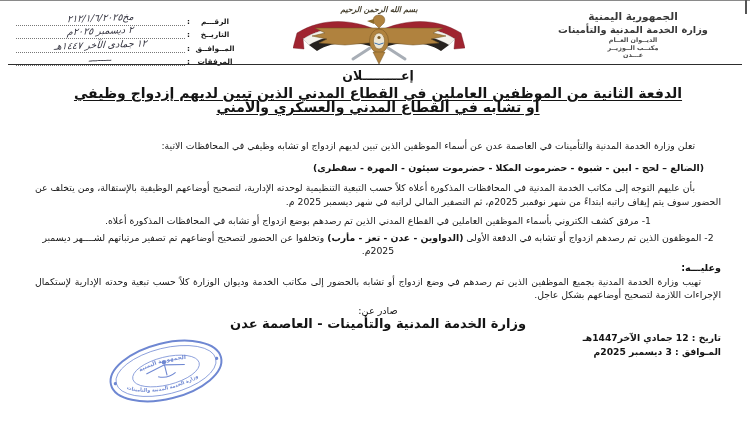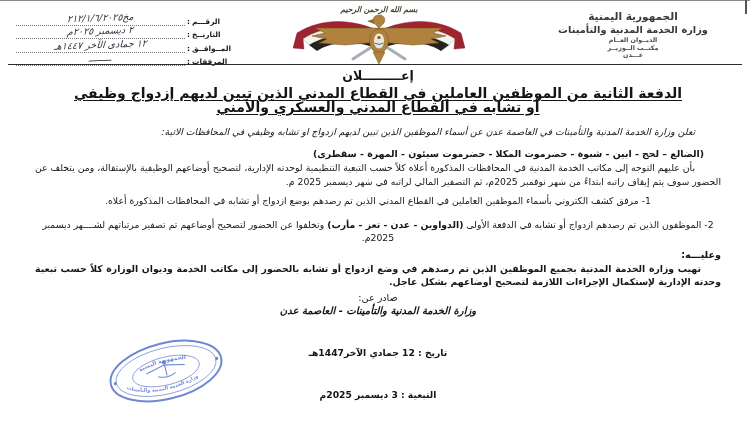--- a/index.html
+++ b/index.html
@@ -9,21 +9,21 @@
     font-family:"DejaVu Sans", sans-serif; color:#141414; overflow:hidden;
     margin:0 auto;
   }
   
   .scan-top { position:absolute; top:0; left:0; right:0; height:1px; background:#8a8a8a; }
   .scan-right { position:absolute; top:0; right:3px; width:2px; height:14px; background:#555; }
 
   
   .fields { position:absolute; top:13px; left:16px; width:222px; direction:rtl; }
   .frow { display:flex; align-items:flex-end; height:12.5px; margin-bottom:1px; }
-  .flabel { font-weight:bold; font-size:7.4px; color:#1c1c1c; width:46px; text-align:left; white-space:nowrap; }
+  .flabel { font-weight:bold; font-size:7.4px; color:#1c1c1c; width:46px; text-align:center; white-space:nowrap; }
   .fcolon { font-weight:bold; font-size:7.4px; padding:0 2px; }
   .fvalue { flex:1; border-bottom:1px dotted #777; text-align:center; }
   .hand {
     display:inline-block; font-style:italic; font-size:9.5px; color:#32323e;
     transform:rotate(-2deg) skewX(-6deg); letter-spacing:.5px; line-height:10px;
     white-space:nowrap;
   }
 
   
   .emblem { position:absolute; left:293px; top:2px; width:172px; height:63px; }
@@ -35,30 +35,30 @@
   .hsmall { font-size:6.4px; font-weight:bold; color:#4c4c4c; line-height:7.6px; letter-spacing:1px; }
 
   .hr-sep { position:absolute; top:64px; left:8px; right:8px; height:0; border-top:1.6px solid #2d2d2d; }
 
   
   .content { position:absolute; top:68px; right:29px; left:35px; direction:rtl; }
   .title { text-align:center; font-weight:bold; font-size:12.5px; line-height:16px; margin-bottom:3px; letter-spacing:1px; }
   .subtitle { text-align:center; font-weight:bold; font-size:14px; line-height:13.6px;
               text-decoration:underline; text-underline-offset:2px; }
   .p { font-size:9.3px; line-height:13.7px; text-align:justify; color:#161616; }
-  .p1 { margin-top:11px; text-indent:26px;font-style:italic; }
+  .p1 { margin-top:25px; text-indent:26px; }
   .gov { margin-top:8px; font-weight:bold; font-size:9.4px; line-height:13.6px; text-align:right; text-indent:17px; }
-  .p2 { margin-top:1px; text-indent:26px; }
+  .p2 { margin-top:7px; text-indent:26px; }
   .item { margin-top:5px; text-align:center; }
-  .item2 { margin-top:10px; }
+  .item2 { margin-top:3px; }
   .therefore { margin-top:3px; font-weight:bold; font-size:9.6px; line-height:13.5px; text-align:right; }
-  .p3 { text-indent:20px;font-weight:bold; }
+  .p3 { text-indent:20px; }
   .issued { margin-top:2px; text-align:center; font-weight:normal; font-size:9.6px; line-height:13.5px; }
-  .org { text-align:center; font-weight:bold; font-size:10px; line-height:13.5px;font-style:italic; }
-  .dateline { text-align:center; font-weight:bold; font-size:9.2px; line-height:13.8px;margin-top:28px; }
+  .org { text-align:center; font-weight:bold; font-size:13px; line-height:13.5px; }
+  .dateline { font-weight:bold; font-size:9.2px; line-height:13.8px; }
   .dateline .dval { font-weight:bold; }
 
   
   .stamp { position:absolute; left:102px; top:335px; width:128px; height:72px; opacity:.88; }
 </style>
 </head>
 <body>
 
 <div class="page">
   <div class="scan-top"></div>
@@ -144,21 +144,21 @@
     <div class="therefore">وعليـــه:</div>
     <p class="p p3">تهيب وزارة الخدمة المدنية بجميع الموظفين الذين تم رصدهم في وضع ازدواج أو تشابه بالحضور إلى مكاتب الخدمة وديوان الوزارة كلاً حسب تبعية وحدته الإدارية لإستكمال الإجراءات اللازمة لتصحيح أوضاعهم بشكل عاجل.</p>
 
     <div class="issued">صادر عن:</div>
     <div class="org">وزارة الخدمة المدنية والتأمينات - العاصمة عدن</div>
     <div class="dateline">
       <span>تاريخ :</span>
       <span class="dval">12 جمادي الآخر1447هـ</span>
     </div>
     <div class="dateline">
-      <span>التبعية :</span>
+      <span>المـوافق :</span>
       <span class="dval">3 ديسمبر 2025م</span>
     </div>
   </div>
 
   <svg class="stamp" viewBox="0 0 140 80">
     <g transform="rotate(-14 70 40)" stroke="#5b77cc" fill="none">
       <ellipse cx="70" cy="40" rx="63" ry="31" stroke-width="2.2"></ellipse>
       <ellipse cx="70" cy="40" rx="57" ry="25.5" stroke-width="0.8"></ellipse>
       <ellipse cx="70" cy="40" rx="38" ry="15.5" stroke-width="0.8"></ellipse>
       <circle cx="12" cy="40" r="1.8" fill="#5b77cc" stroke="none"></circle>

